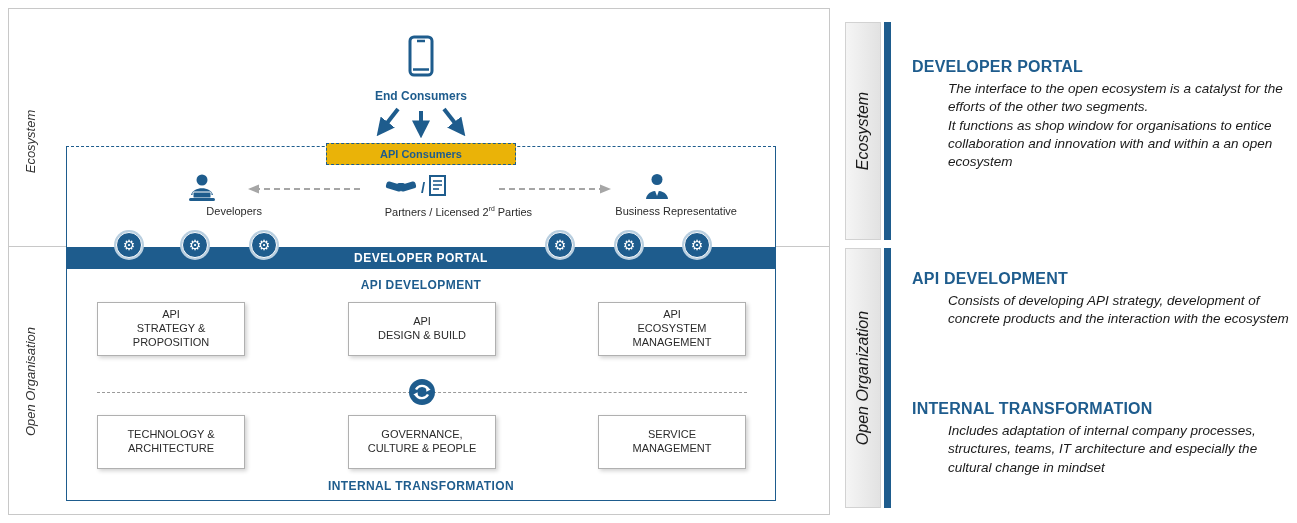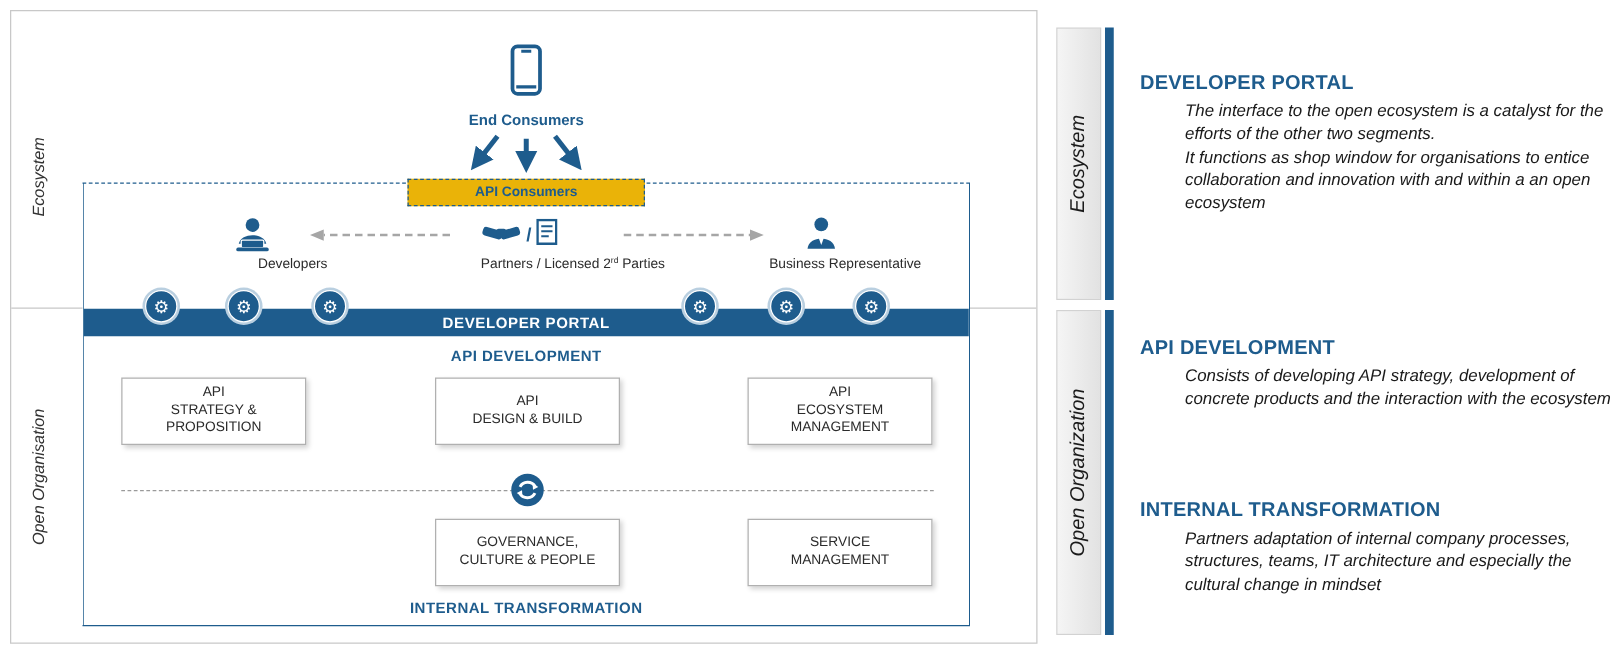--- a/index.html
+++ b/index.html
@@ -210,20 +210,22 @@
       <div class="sync-wrap">
         <svg width="28" height="28" viewBox="0 0 28 28">
           <circle cx="14" cy="14" r="13" fill="#1E5C8D"></circle>
           <path d="M8 11.5 A 7 7 0 0 1 20 11" stroke="#fff" stroke-width="2.4" fill="none"></path>
           <polygon points="18,8.2 22.6,11.6 18.4,13.8" fill="#fff"></polygon>
           <path d="M20 16.5 A 7 7 0 0 1 8 17" stroke="#fff" stroke-width="2.4" fill="none"></path>
           <polygon points="10,19.8 5.4,16.4 9.6,14.2" fill="#fff"></polygon>
         </svg>
       </div>
 
+      <div class="capability-box row2 col1">TECHNOLOGY &amp;
+ARCHITECTURE</div>
       <div class="capability-box row2 col2">GOVERNANCE,
 CULTURE &amp; PEOPLE</div>
       <div class="capability-box row2 col3">SERVICE
 MANAGEMENT</div>
 
       <div class="tier-heading heading-internal">INTERNAL TRANSFORMATION</div>
     </div>
   </div>
 
   <div class="ribbon ribbon-top">
@@ -240,16 +242,16 @@
     <h2>DEVELOPER PORTAL</h2>
     <p>The interface to the open ecosystem is a catalyst for the efforts of the other two segments.
 It functions as shop window for organisations to entice collaboration and innovation with and within a an open ecosystem</p>
   </div>
   <div class="legend-block block-2">
     <h2>API DEVELOPMENT</h2>
     <p>Consists of developing API strategy, development of concrete products and the interaction with the ecosystem</p>
   </div>
   <div class="legend-block block-3">
     <h2>INTERNAL TRANSFORMATION</h2>
-    <p>Partners adaptation of internal company processes, structures, teams, IT architecture and especially the cultural change in mindset</p>
+    <p>Includes adaptation of internal company processes, structures, teams, IT architecture and especially the cultural change in mindset</p>
   </div>
 
 </div>
 
 </body></html>

